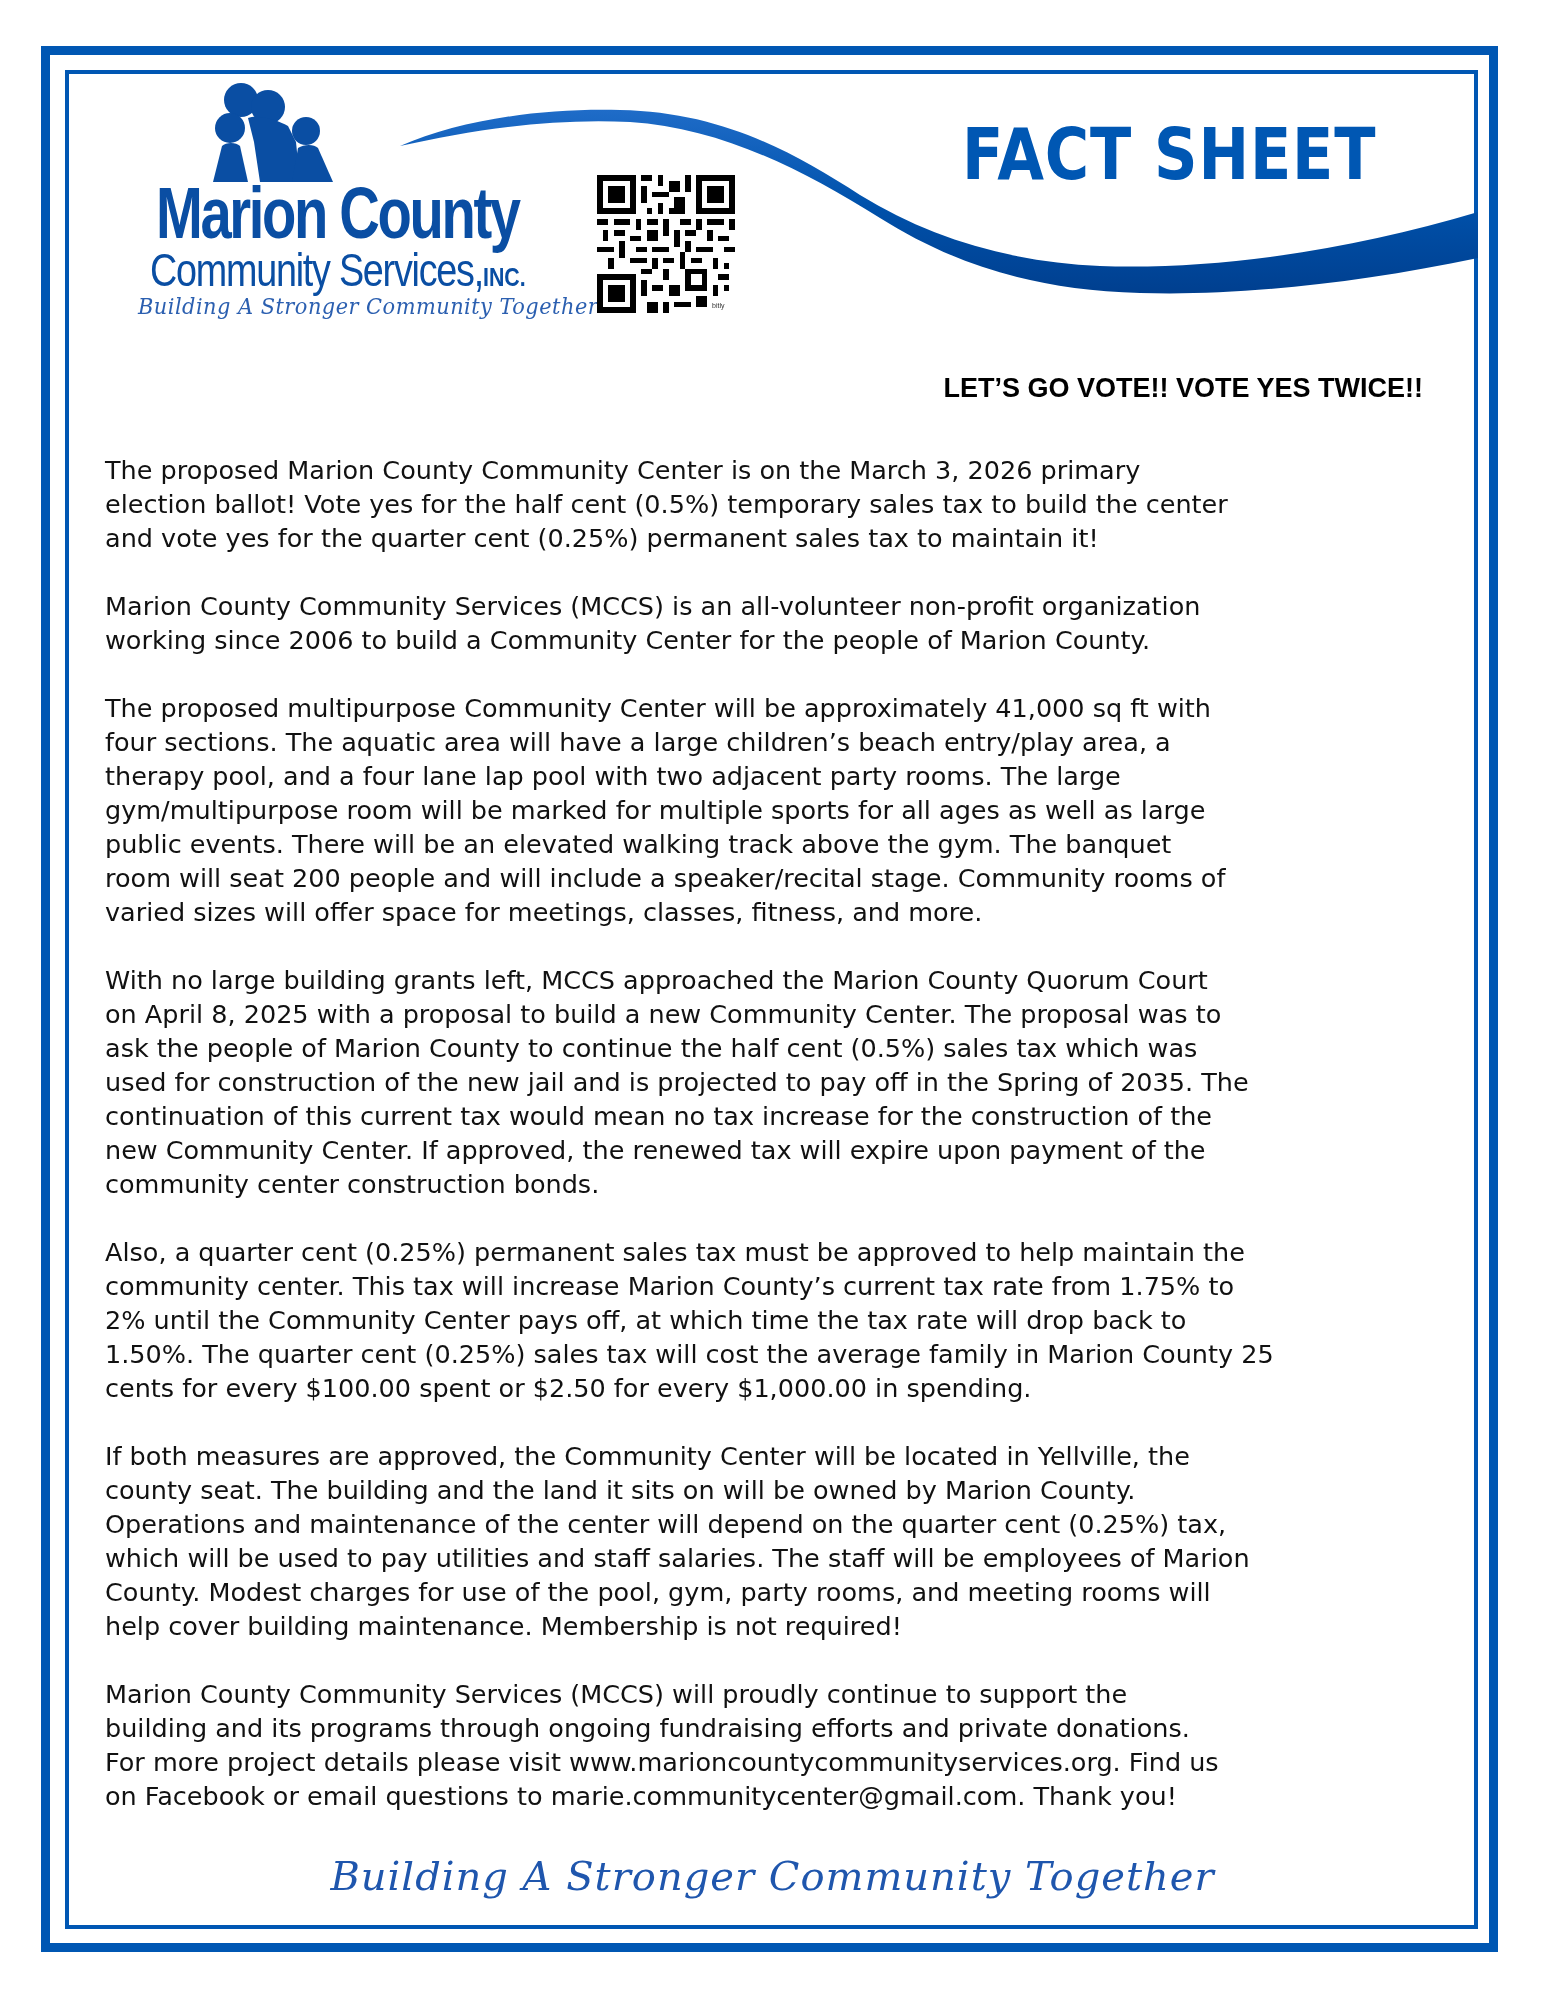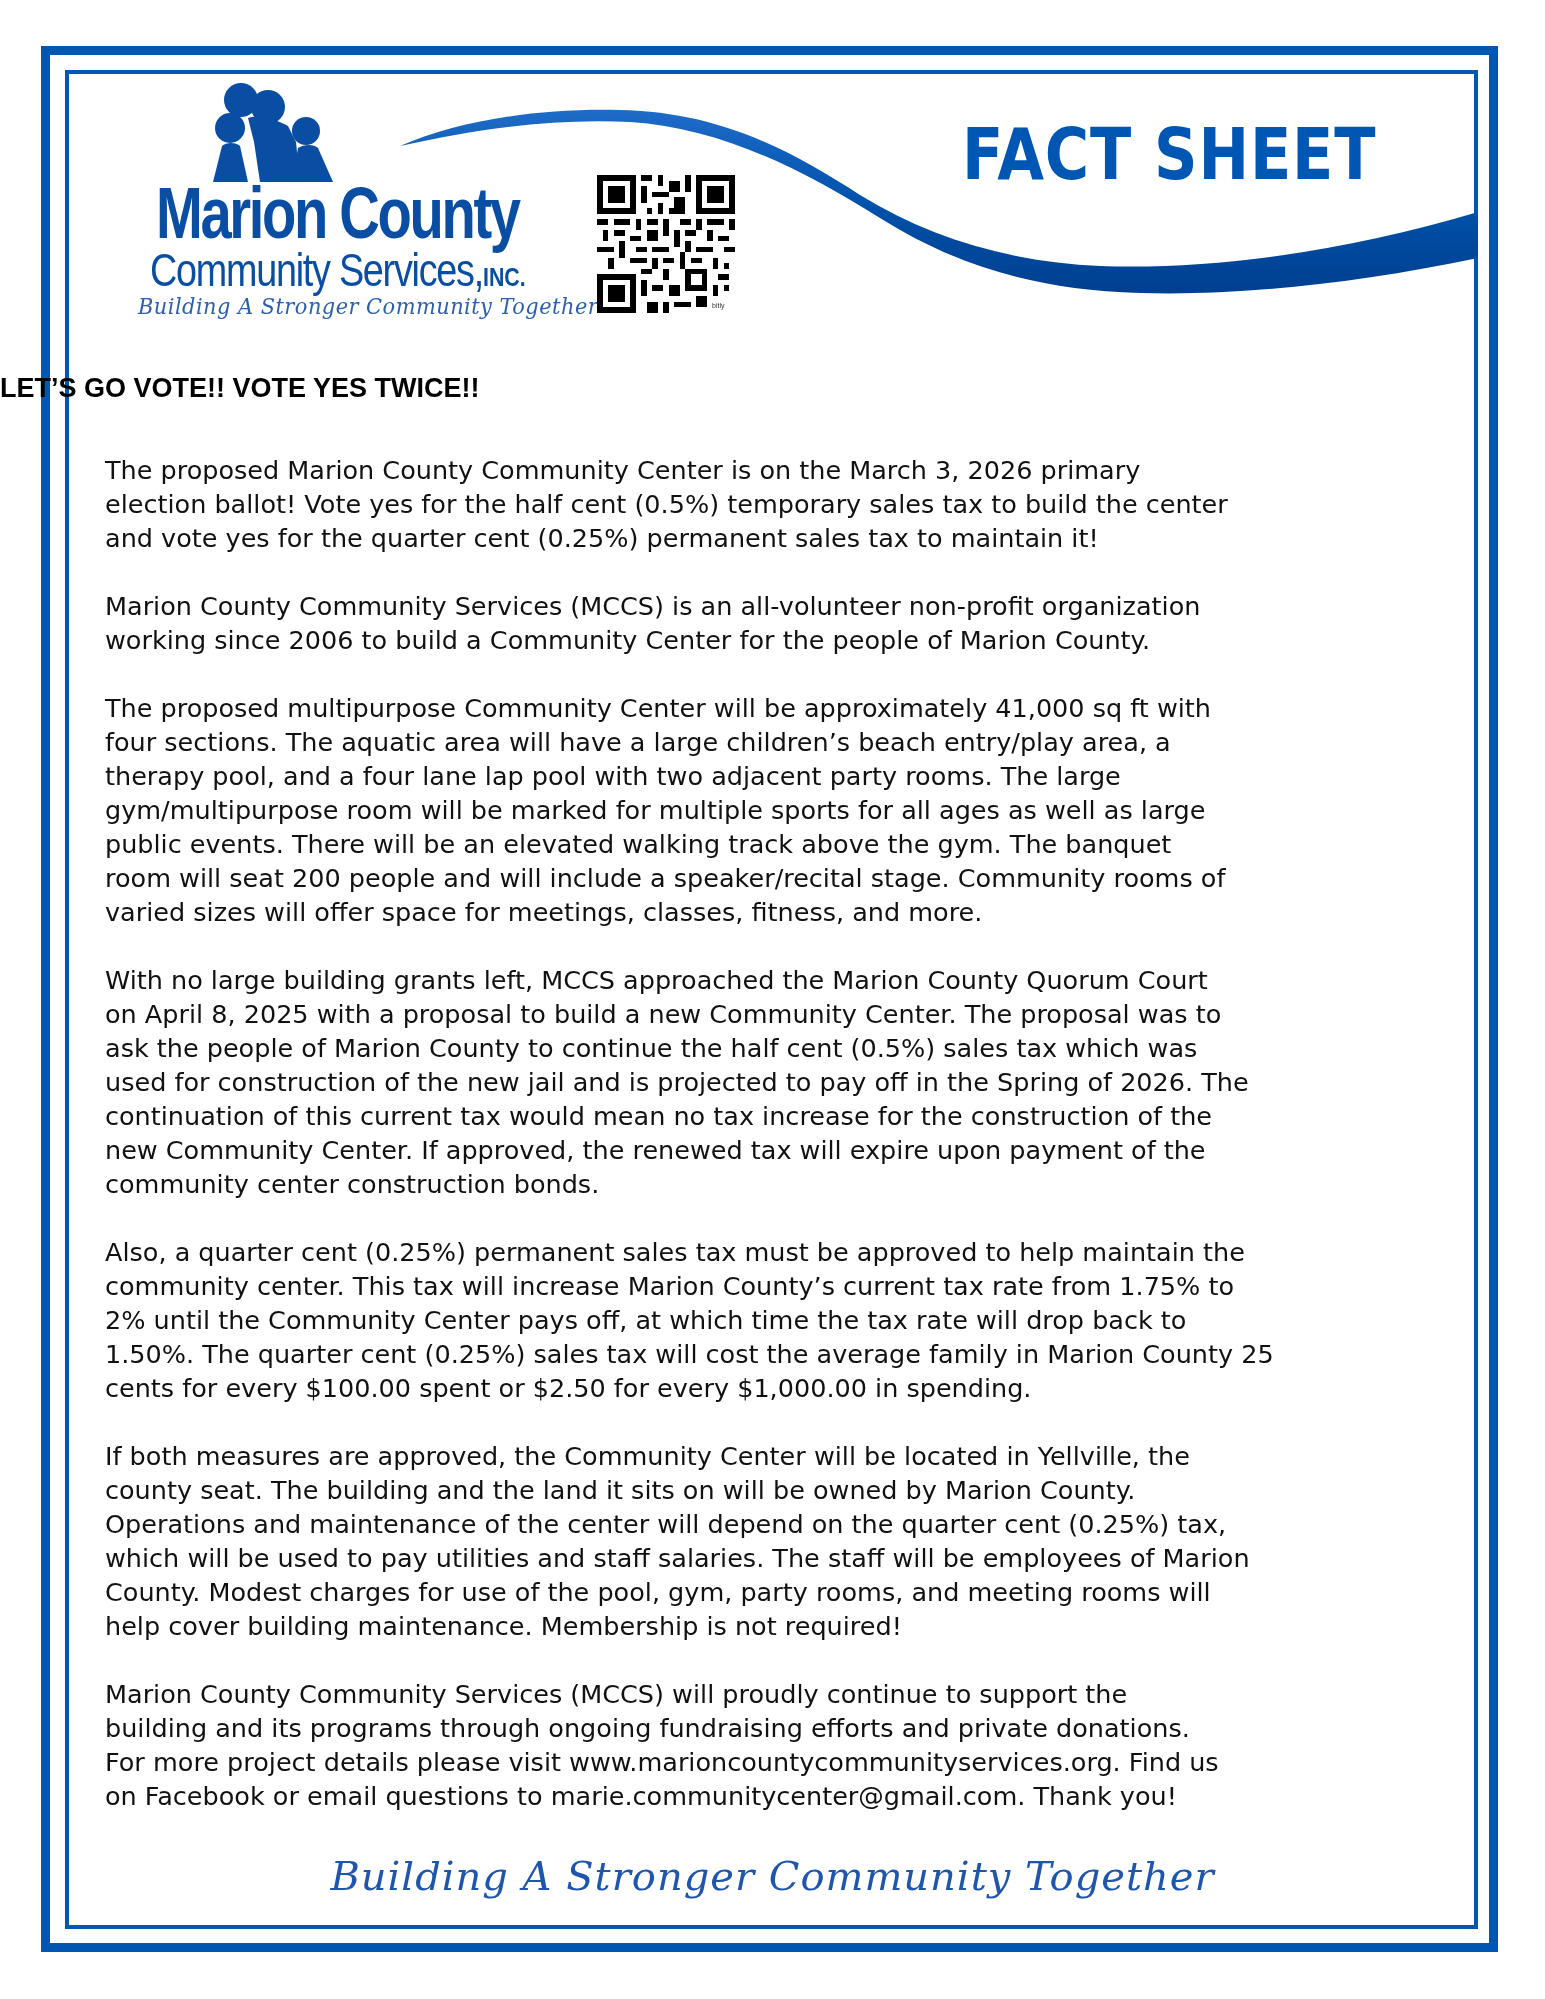--- a/index.html
+++ b/index.html
@@ -23,21 +23,21 @@
   .logo-tag { position: absolute; left: 0; top: 212px; white-space: nowrap;
               font-family: "DejaVu Serif", serif; font-style: italic; color: #2b5fb0; font-size: 22px;
               letter-spacing: 0.5px; transform: scaleX(0.95); transform-origin: left top; }
   .qr { position: absolute; left: 597px; top: 175px; width: 138px; height: 138px; }
   .qr-label { position: absolute; left: 712px; top: 302px; font-size: 7px; color: #333;
               font-family: "Liberation Sans", sans-serif; }
   .fact-title { position: absolute; left: 962px; top: 114px; white-space: nowrap;
                 font-family: "DejaVu Sans", sans-serif; font-weight: bold; color: #0057b3;
                 font-size: 72px; line-height: 80px; letter-spacing: 1px;
                 transform: scaleX(0.84); transform-origin: left top; }
-  .heading { position: absolute; left: 0; width: 1423px; top: 372px; text-align: left;
+  .heading { position: absolute; left: 0; width: 1423px; top: 372px; text-align: right;
              font-family: "Liberation Sans", sans-serif; font-weight: bold; font-size: 27px;
              line-height: 32px; color: #000; }
   .body { position: absolute; left: 105px; top: 441px; width: 1345px;
           font-family: "DejaVu Sans", sans-serif; font-size: 25.5px; line-height: 34px; color: #111; }
   .para { margin: 12px 0 34px 0; }
   .line { display: block; white-space: nowrap; height: 34px; }
   .footer-tag { position: absolute; left: 0; width: 1545px; top: 1848px; text-align: center;
                 font-family: "DejaVu Serif", serif; font-style: italic; color: #1f56ad;
                 font-size: 40px; line-height: 56px; letter-spacing: 1px; }
 </style>
@@ -176,21 +176,21 @@
     <span class="line">therapy pool, and a four lane lap pool with two adjacent party rooms. The large</span>
     <span class="line">gym/multipurpose room will be marked for multiple sports for all ages as well as large</span>
     <span class="line">public events. There will be an elevated walking track above the gym. The banquet</span>
     <span class="line">room will seat 200 people and will include a speaker/recital stage. Community rooms of</span>
     <span class="line">varied sizes will offer space for meetings, classes, fitness, and more.</span>
   </div>
   <div class="para">
     <span class="line">With no large building grants left, MCCS approached the Marion County Quorum Court</span>
     <span class="line">on April 8, 2025 with a proposal to build a new Community Center. The proposal was to</span>
     <span class="line">ask the people of Marion County to continue the half cent (0.5%) sales tax which was</span>
-    <span class="line">used for construction of the new jail and is projected to pay off in the Spring of 2026. The</span>
+    <span class="line">used for construction of the new jail and is projected to pay off in the Spring of 2035. The</span>
     <span class="line">continuation of this current tax would mean no tax increase for the construction of the</span>
     <span class="line">new Community Center. If approved, the renewed tax will expire upon payment of the</span>
     <span class="line">community center construction bonds.</span>
   </div>
   <div class="para">
     <span class="line">Also, a quarter cent (0.25%) permanent sales tax must be approved to help maintain the</span>
     <span class="line">community center. This tax will increase Marion County’s current tax rate from 1.75% to</span>
     <span class="line">2% until the Community Center pays off, at which time the tax rate will drop back to</span>
     <span class="line">1.50%. The quarter cent (0.25%) sales tax will cost the average family in Marion County 25</span>
     <span class="line">cents for every $100.00 spent or $2.50 for every $1,000.00 in spending.</span>

